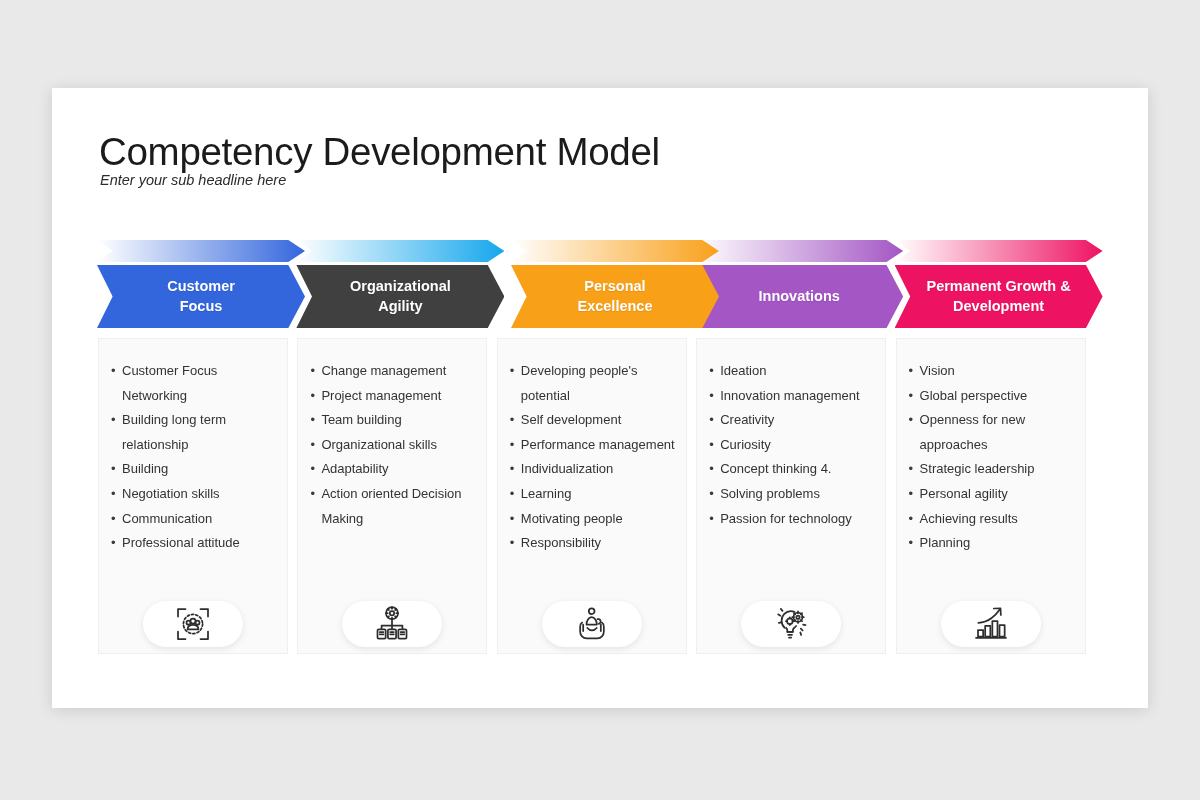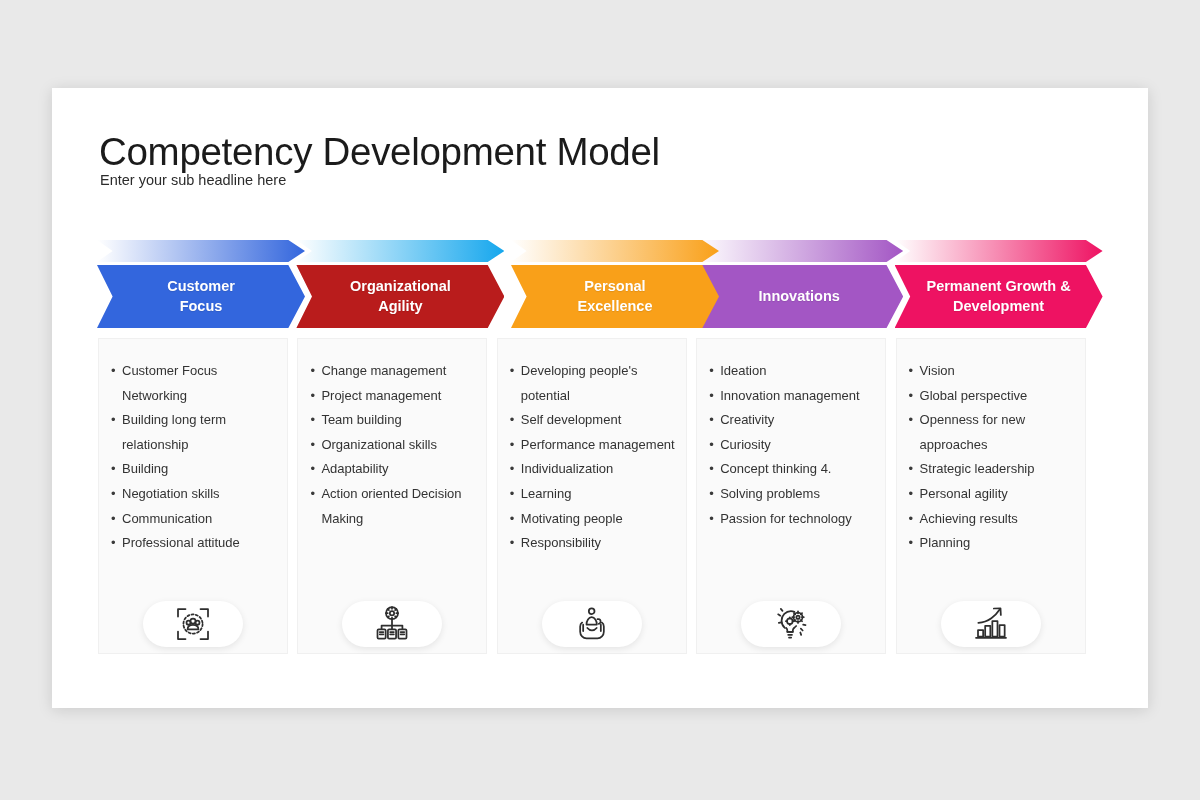--- a/index.html
+++ b/index.html
@@ -29,20 +29,21 @@
     white-space: nowrap;
     margin-top: 12px;
   }
   .subtitle {
     position: absolute;
     left: 48px; top: 84px;
     font-size: 14.5px;
     font-weight: 400;
     color: #2b2b2b;
     white-space: nowrap;
+    font-style: italic;
   }
 
   
   .band {
     position: absolute;
     left: 45px; top: 152px;
     width: 1005px; height: 88px;
   }
   .chev-col {
     position: absolute;
@@ -140,21 +141,21 @@
 
     <div class="band">
         <div class="chev-col" style="left: 0px; z-index: 10;">
           <div class="chev-top" style="background: linear-gradient(90deg, rgb(255, 255, 255) 0%, rgb(51, 102, 221) 100%);"></div>
           <div class="chev-main" style="background: rgb(51, 102, 221);">
             <div class="chev-label">Customer<br><span>Focus</span></div>
           </div>
         </div>
         <div class="chev-col" style="left: 199.4px; z-index: 9;">
           <div class="chev-top" style="background: linear-gradient(90deg, rgb(255, 255, 255) 0%, rgb(22, 167, 237) 100%);"></div>
-          <div class="chev-main" style="background: #b91c1c;">
+          <div class="chev-main" style="background: #404040;">
             <div class="chev-label">Organizational<br><span>Agility</span></div>
           </div>
         </div>
         <div class="chev-col" style="left: 414px; z-index: 8;">
           <div class="chev-top" style="background: linear-gradient(90deg, rgb(255, 255, 255) 0%, rgb(249, 160, 25) 100%);"></div>
           <div class="chev-main" style="background: rgb(249, 160, 25);">
             <div class="chev-label">Personal<br><span>Excellence</span></div>
           </div>
         </div>
         <div class="chev-col" style="left: 598.2px; z-index: 7;">

